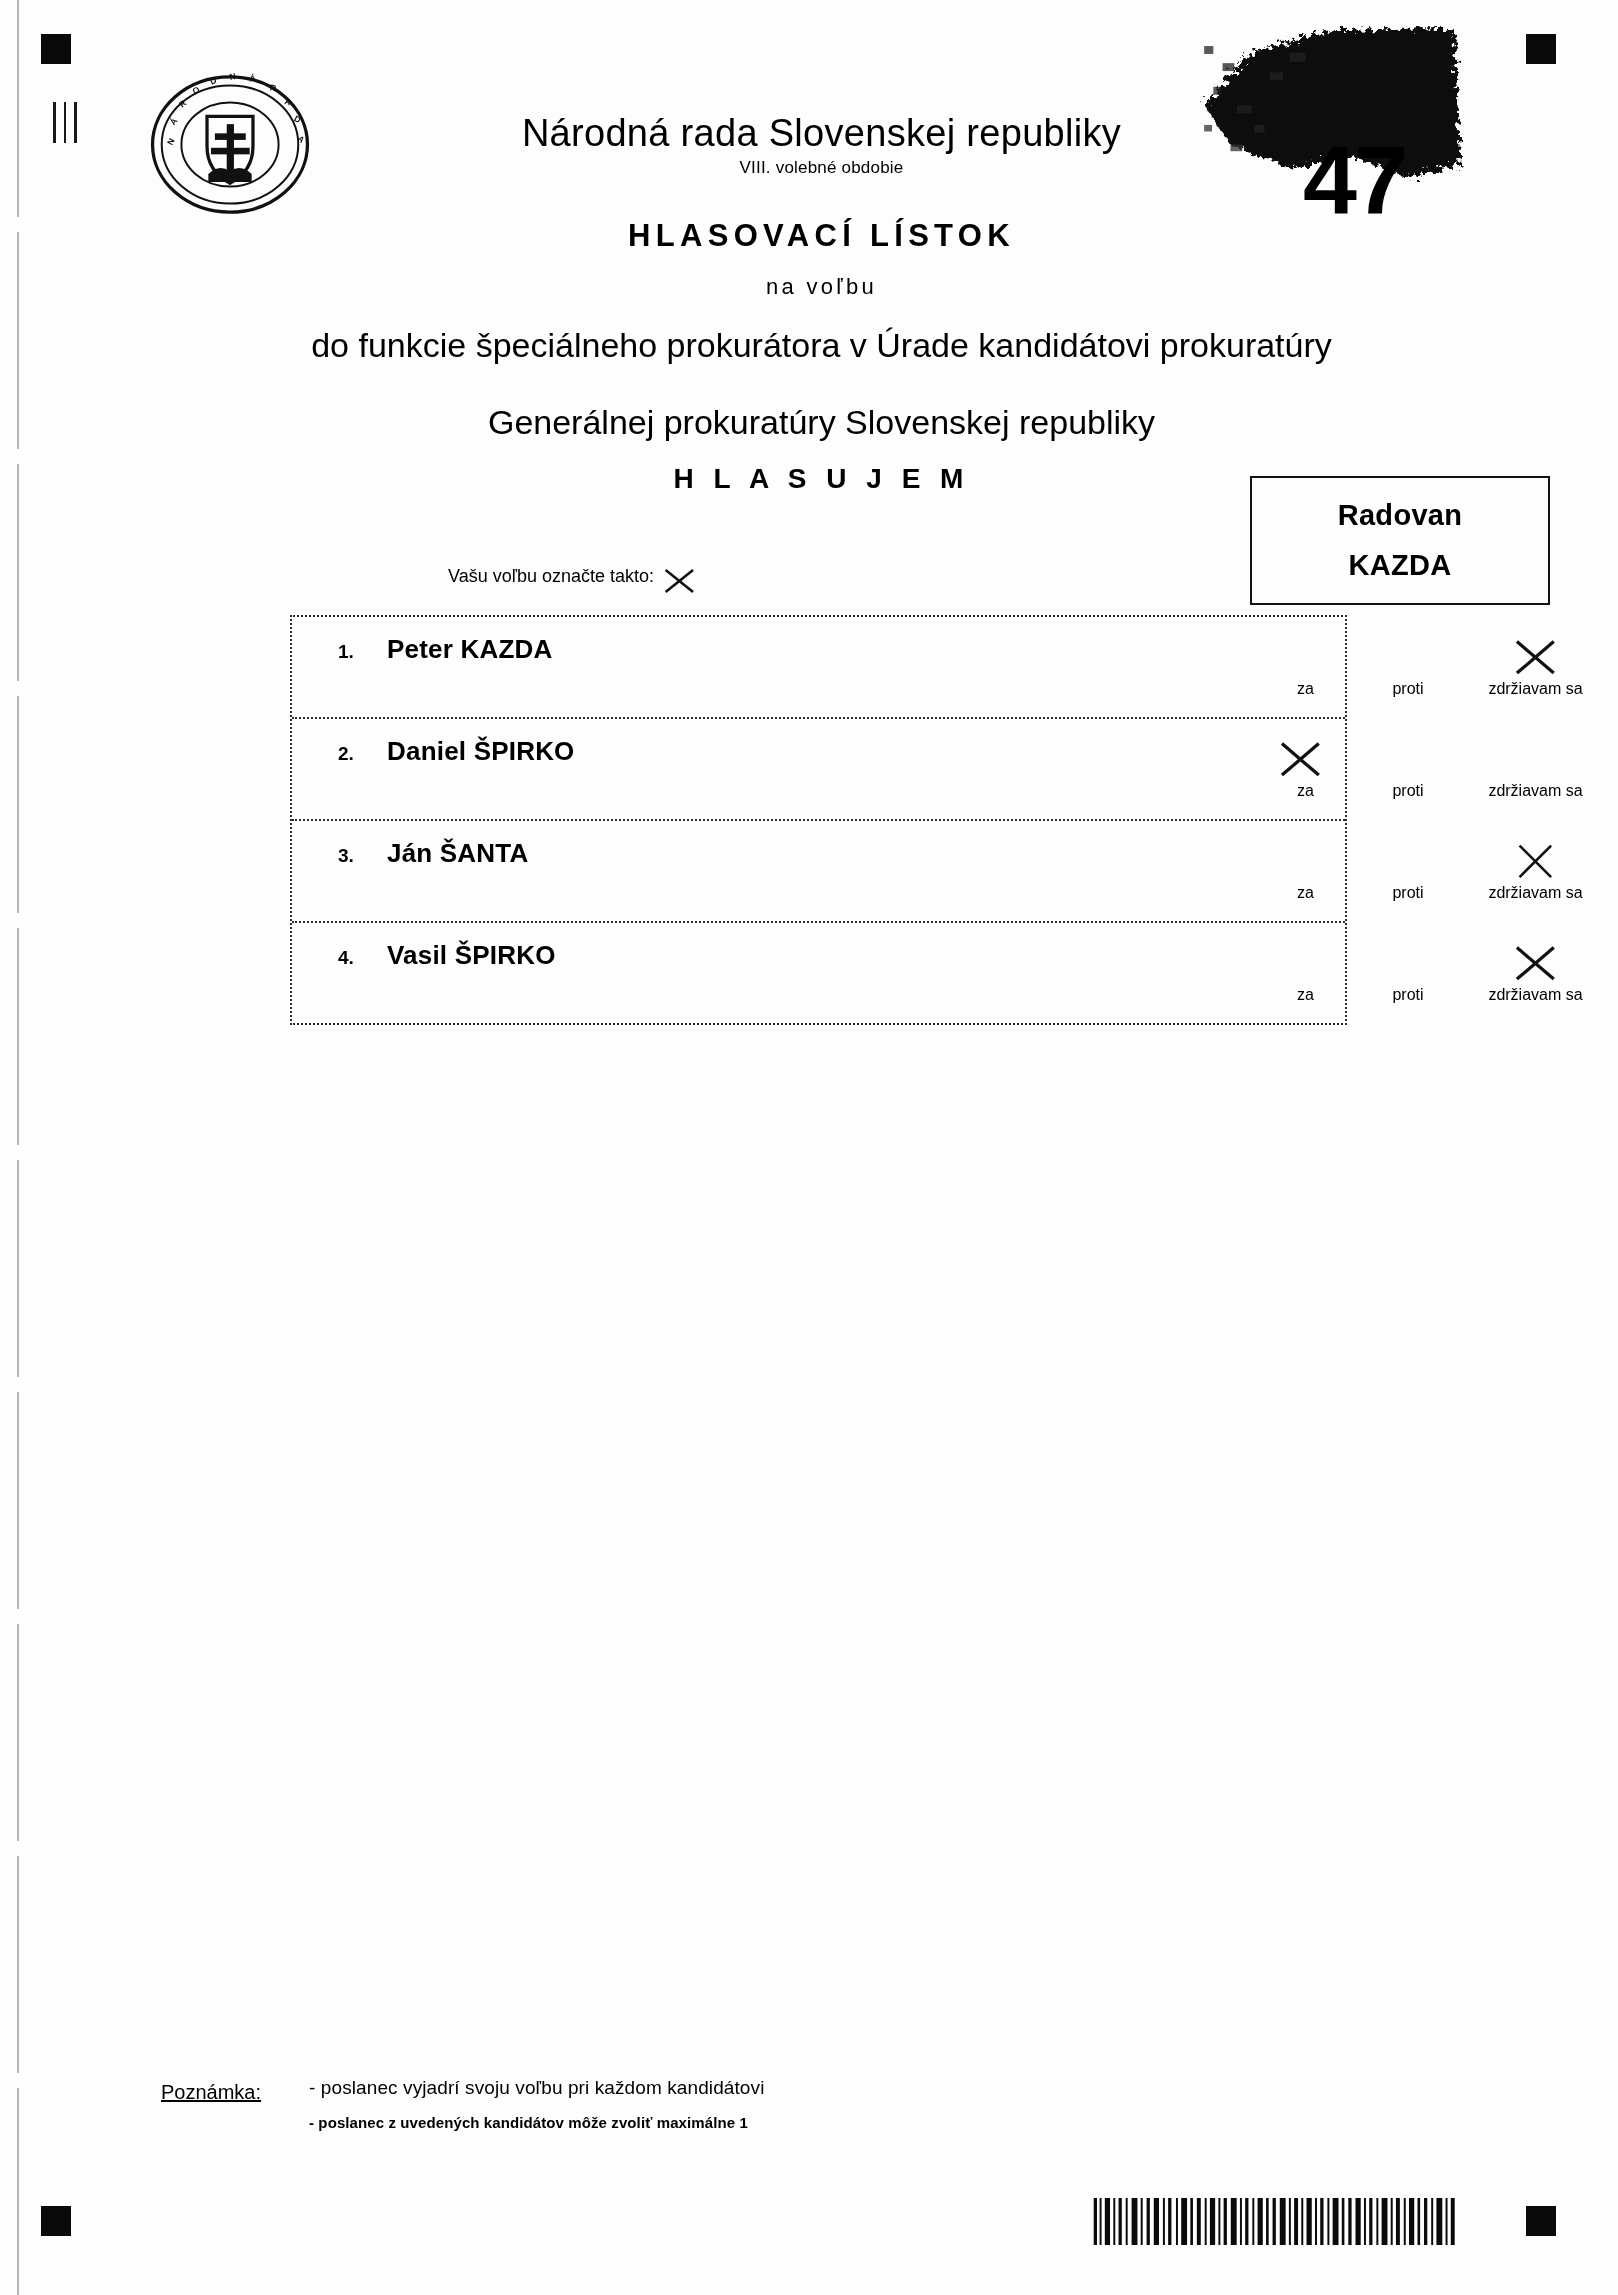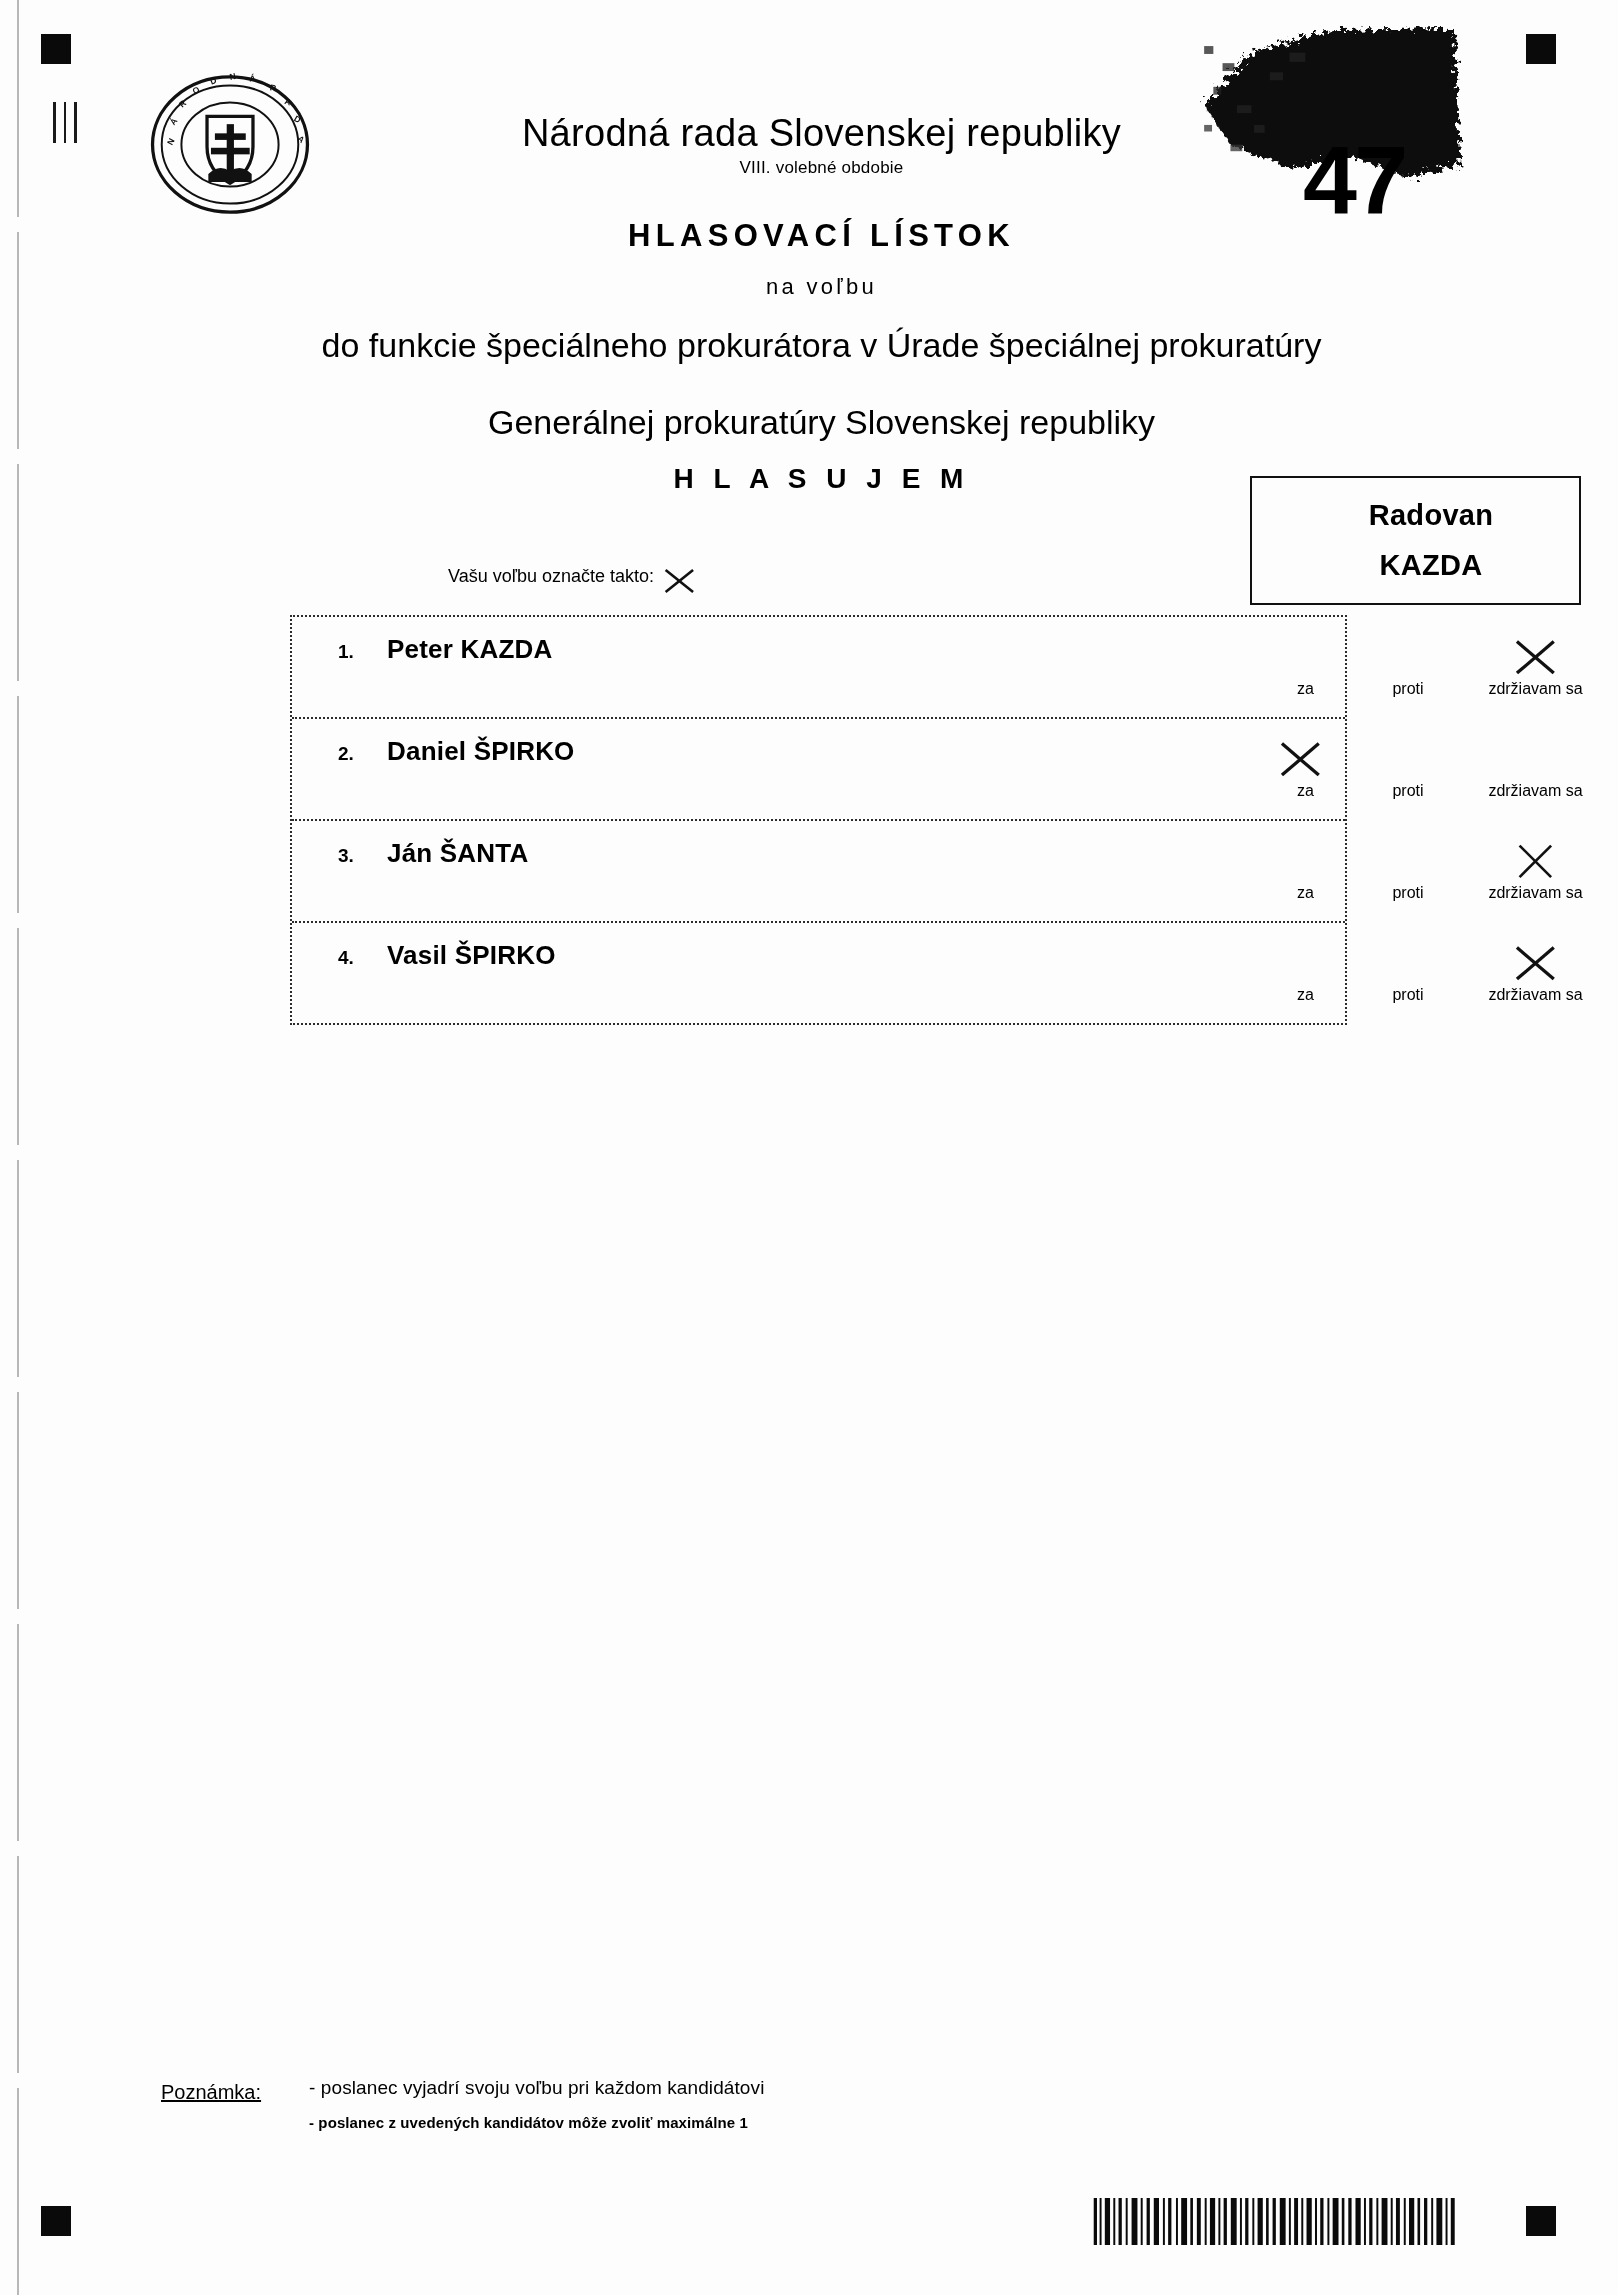--- a/index.html
+++ b/index.html
@@ -149,21 +149,20 @@
     left: 1250px;
     top: 476px;
     width: 296px;
     height: 125px;
     border: 2px solid #111;
     display: flex;
     flex-direction: column;
     align-items: center;
     justify-content: center;
     gap: 17px;
-    padding-left: 31px;
   }
   .name-box span {
     font-size: 29px;
     font-weight: bold;
     letter-spacing: 0.3px;
   }
 
   
   .cand-table {
     position: absolute;
@@ -335,21 +334,21 @@
     </svg>
   </div>
 
   <div class="ballot-number">47</div>
 
   <div class="header">
     <div class="title-main">Národná rada Slovenskej republiky</div>
     <div class="title-sub">VIII. volebné obdobie</div>
     <div class="title-ballot">HLASOVACÍ LÍSTOK</div>
     <div class="title-navolbu">na voľbu</div>
-    <div class="title-line1">do funkcie špeciálneho prokurátora v Úrade špeciálnej prokuratúry</div>
+    <div class="title-line1">do funkcie špeciálneho prokurátora v Úrade kandidátovi prokuratúry</div>
     <div class="title-line2">Generálnej prokuratúry Slovenskej republiky</div>
     <div class="title-hlasujem">H L A S U J E M</div>
   </div>
 
   <div class="mark-hint">
     <span>Vašu voľbu označte takto:</span>
     <span>
       <svg width="34" height="30" viewBox="0 0 52 46">
         <path d="M4 6 L46 40" stroke="#111" stroke-width="4" fill="none"></path>
         <path d="M46 6 L4 40" stroke="#111" stroke-width="4" fill="none"></path>

